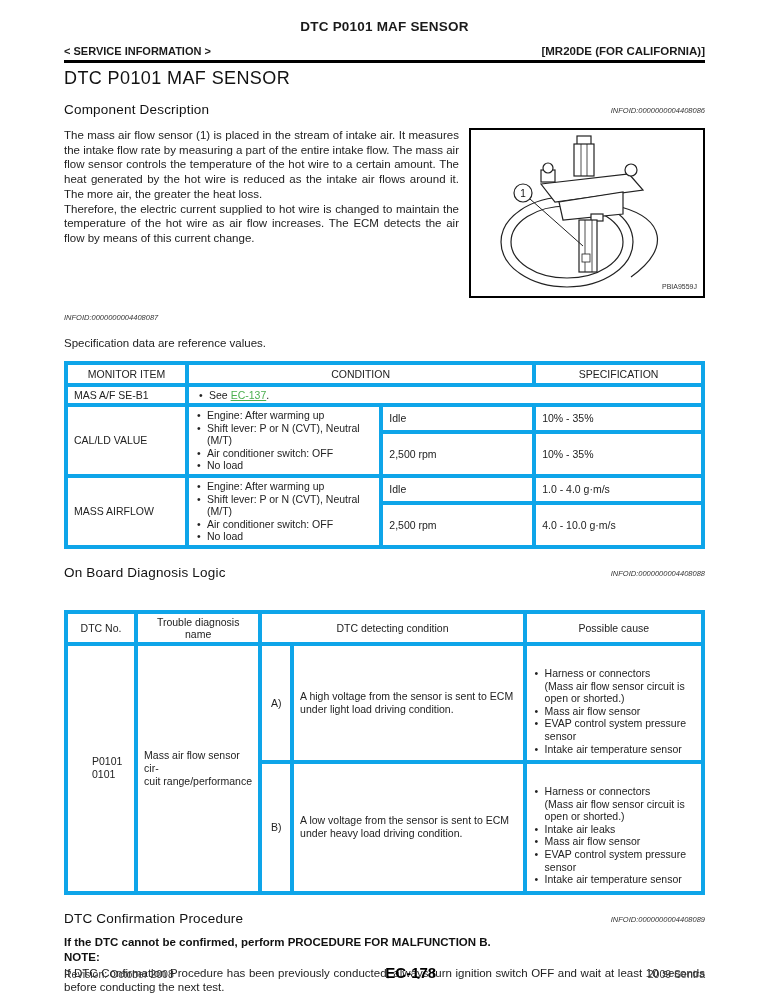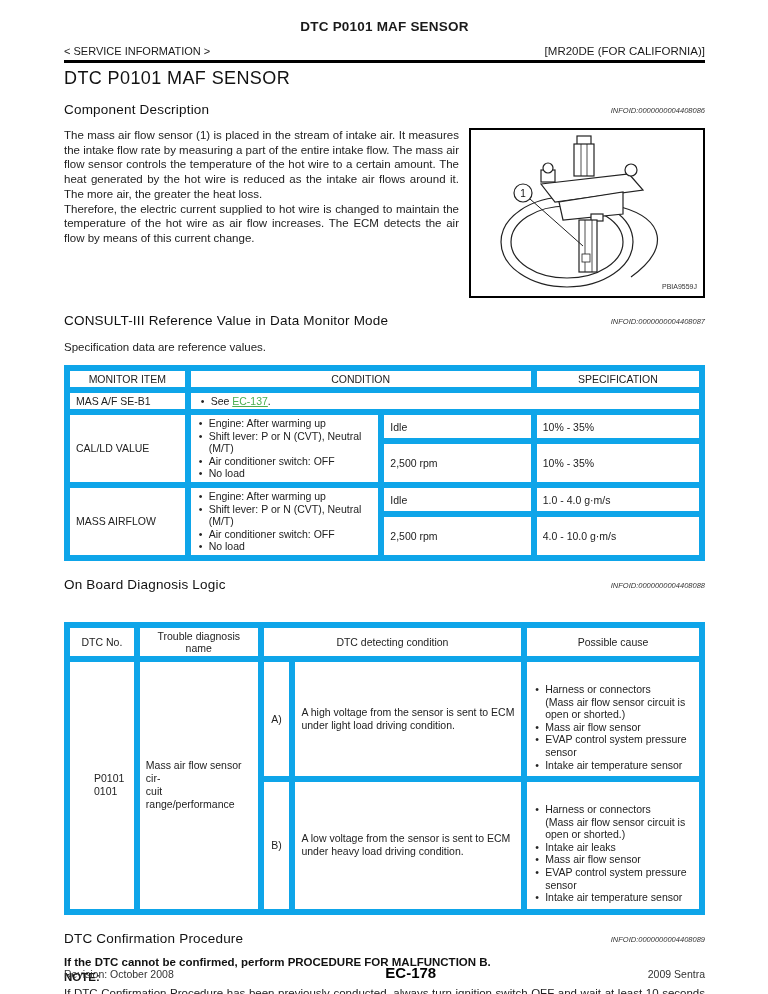--- a/index.html
+++ b/index.html
@@ -5,21 +5,21 @@
   * { margin:0; padding:0; box-sizing:border-box; }
   html,body { background:#fff; }
   body {
     width:768px; height:994px; overflow:hidden; position:relative;
     font-family:"Liberation Sans", sans-serif; color:#1a1a1a;
   }
   .page { position:relative; width:768px; height:994px; padding:19px 63px 0 64px; }
 
   
   .doc-title { text-align:center; font-size:13.5px; font-weight:bold; letter-spacing:.2px; }
-  .top-row { display:flex; justify-content:space-between; align-items:baseline; margin-top:11px; font-weight:normal; }
+  .top-row { display:flex; justify-content:space-between; align-items:baseline; margin-top:11px; font-weight:bold; }
   .top-left  { font-size:11px; }
   .top-right { font-size:11.5px; }
   .rule { border-top:3px solid #000; margin-top:3px; }
 
   h1.page-title { font-size:18px; font-weight:400; letter-spacing:.4px; margin-top:5px; color:#111; }
 
   
   .sec-head { display:flex; justify-content:space-between; align-items:flex-end; }
   .sec-head .h { font-size:13.5px; font-weight:400; color:#111; letter-spacing:.2px; }
   .infoid { font-size:7.5px; font-style:italic; color:#333; padding-bottom:2px; }
@@ -35,21 +35,21 @@
   .figure-box svg { display:block; width:100%; height:100%; }
   .fig-code { font-size:7px; }
 
   .intro { margin-top:13px; font-size:11.5px; color:#222; }
 
   
   table { border-collapse:collapse; width:100%; font-size:10.5px; color:#222;
           border-top:2px solid #000; border-bottom:2px solid #000; }
   .t1 { margin-top:12px; }
   .t2 { margin-top:30px; }
-  th, td { border:6px solid #0ea5e9; padding:2px 6px; vertical-align:middle;margin-left:33px; }
+  th, td { border:4px solid #0ea5e9; padding:2px 6px; vertical-align:middle;margin-left:33px; }
   th { font-weight:400; text-align:center; height:22px; border-bottom:2px solid #000; }
   td.item { text-align:left; }
   .cond-list div, .cause-list .c { position:relative; padding-left:12px; line-height:12.6px; }
   .cond-list div::before, .cause-list .c::before { content:"\2022"; position:absolute; left:2px; }
   .cause-list .n { padding-left:12px; line-height:12.6px; }
   .sub-idle td { height:20px; }
   .sub-rpm td { height:33px; }
   td.mas-span { padding-left:8px; }
   td.mas-span .bullet { position:relative; padding-left:12px; }
   td.mas-span .bullet::before { content:"\2022"; position:absolute; left:2px; }
@@ -130,21 +130,20 @@
           <line x1="59" y1="69" x2="112" y2="116" stroke-width="1"></line>
           <circle cx="52" cy="63" r="9"></circle>
         </g>
         <text x="52" y="66.5" font-size="10" text-anchor="middle" fill="#111">1</text>
         <text x="226" y="159" font-size="7" text-anchor="end" fill="#333" class="fig-code">PBIA9559J</text>
       </svg>
     </div>
   </div>
 
   <div class="sec-head m-consult">
-    <span class="h">CONSULT-III Reference Value in Data Monitor Mode</span>
     <span class="infoid">INFOID:0000000004408087</span>
   </div>
   <div class="intro">Specification data are reference values.</div>
 
   <table class="t1">
     <colgroup>
         <col style="width:19%">
         <col style="width:30.5%">
         <col style="width:24%">
         <col style="width:26.5%">

